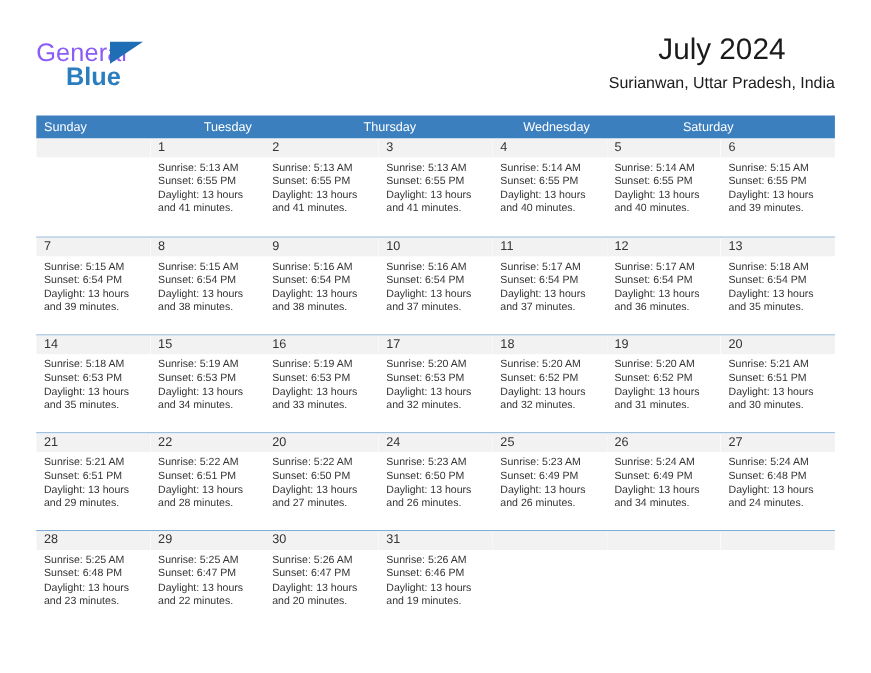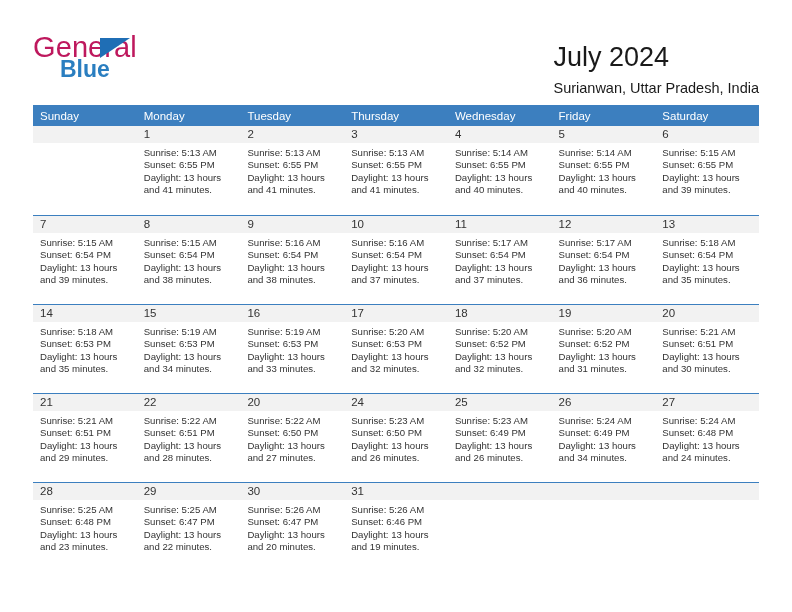--- a/index.html
+++ b/index.html
@@ -33,23 +33,23 @@
     position: absolute;
     left: 0;
     top: 6px;
     width: 180px;
     height: 56px;
   }
   .logo-general {
     position: absolute;
     left: 0;
     top: 0;
-    font-size: 29px;
+    font-size: 23px;
     letter-spacing: 0.1px;
-    color: #be185d;
+    color: #8b5cf6;
     line-height: 26px;
   }
   .logo-tri {
     position: absolute;
     left: 67px;
     top: 4px;
     width: 0;
     height: 0;
     border-left: 30px solid #1f6eb5;
     border-bottom: 20px solid transparent;
@@ -60,22 +60,22 @@
     top: 22px;
     font-size: 23px;
     color: #2a7ec0;
     line-height: 26px;
     font-weight: bold;
   }
 
   .title-block {
     position: absolute;
     right: 0;
-    top: 12px;
-    text-align: left;
+    top: 0;
+    text-align: center;
   }
   .cal-title {
     font-size: 27px;
     color: #1a1a1a;
     line-height: 34px;
     white-space: nowrap;
   }
   .cal-subtitle {
     margin-top: 5px;
     font-size: 14.5px;
@@ -163,25 +163,23 @@
     <div class="title-block">
       <div class="cal-title">July 2024</div>
       <div class="cal-subtitle">Surianwan, Uttar Pradesh, India</div>
     </div>
 
   </div>
 
   <div class="calendar">
     <div class="weekdays">
         <div class="weekday">Sunday</div>
-        <div class="weekday">Monday</div>
         <div class="weekday">Tuesday</div>
         <div class="weekday">Thursday</div>
         <div class="weekday">Wednesday</div>
-        <div class="weekday">Friday</div>
         <div class="weekday">Saturday</div>
       </div>
     <div class="weeks-container">
         <div class="week">
           <div class="daycell empty">
             <div class="daynum-band">
               <span class="daynum"></span>
             </div>
           </div>
           <div class="daycell">

